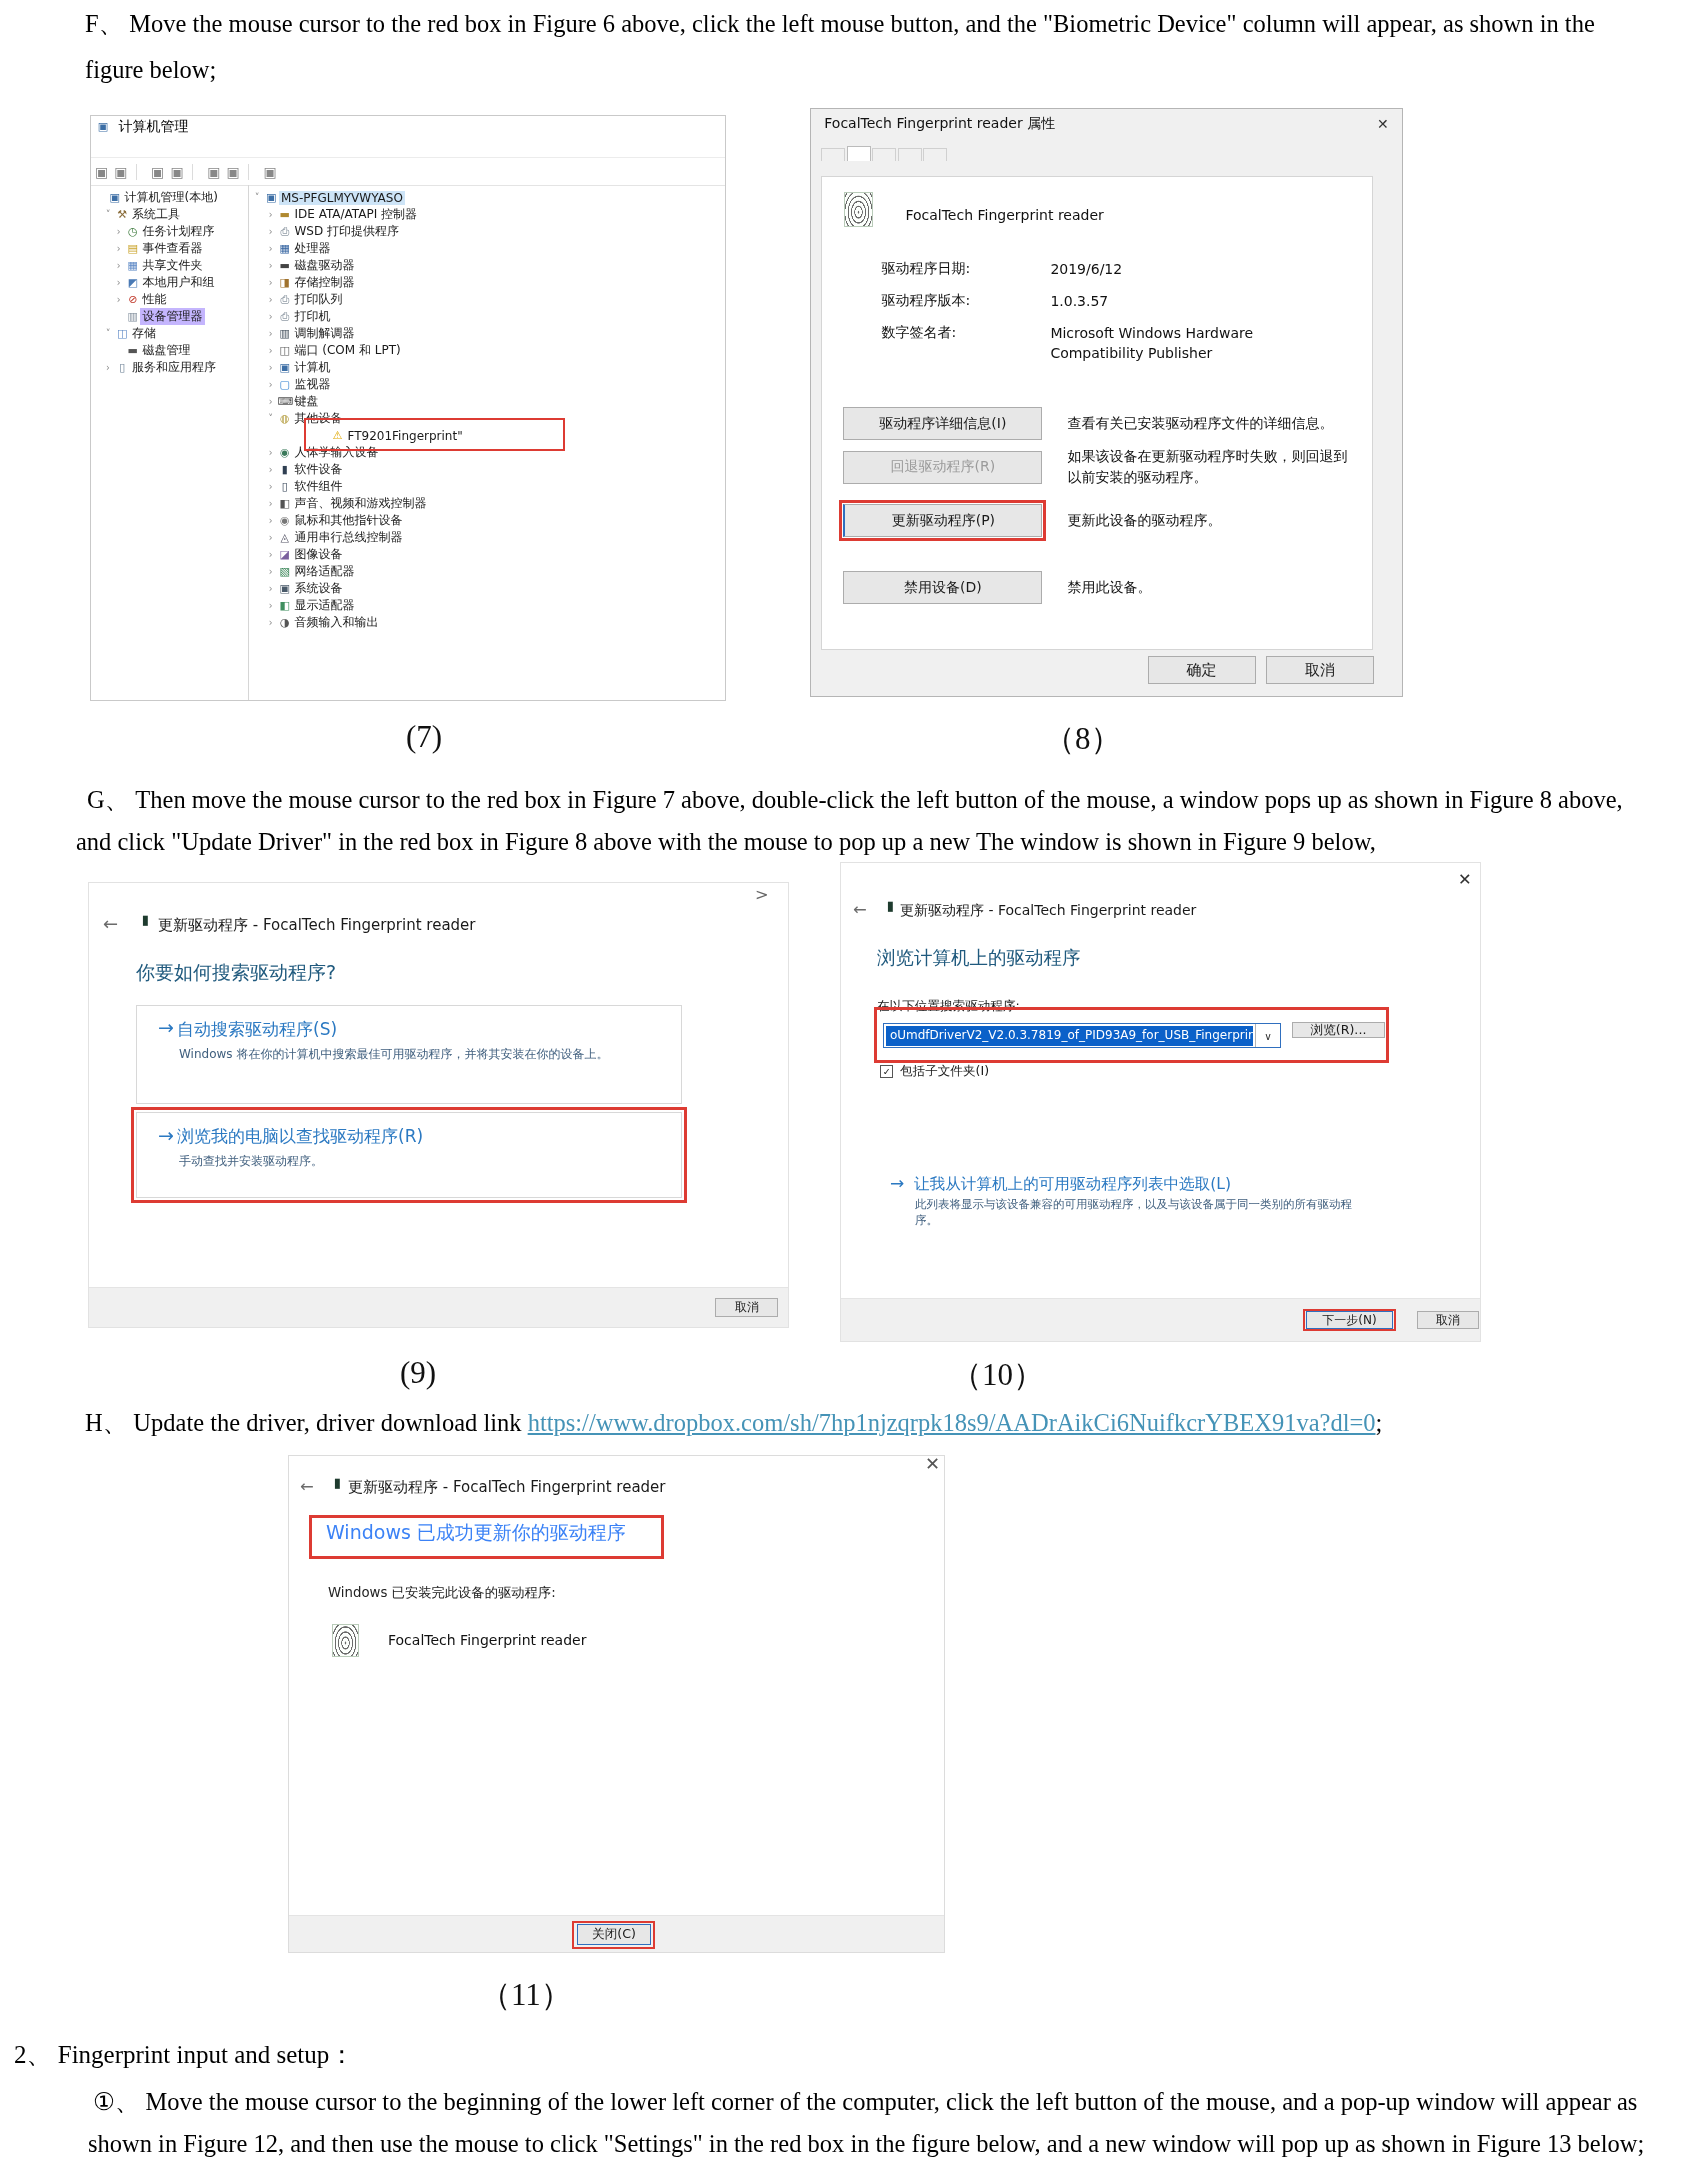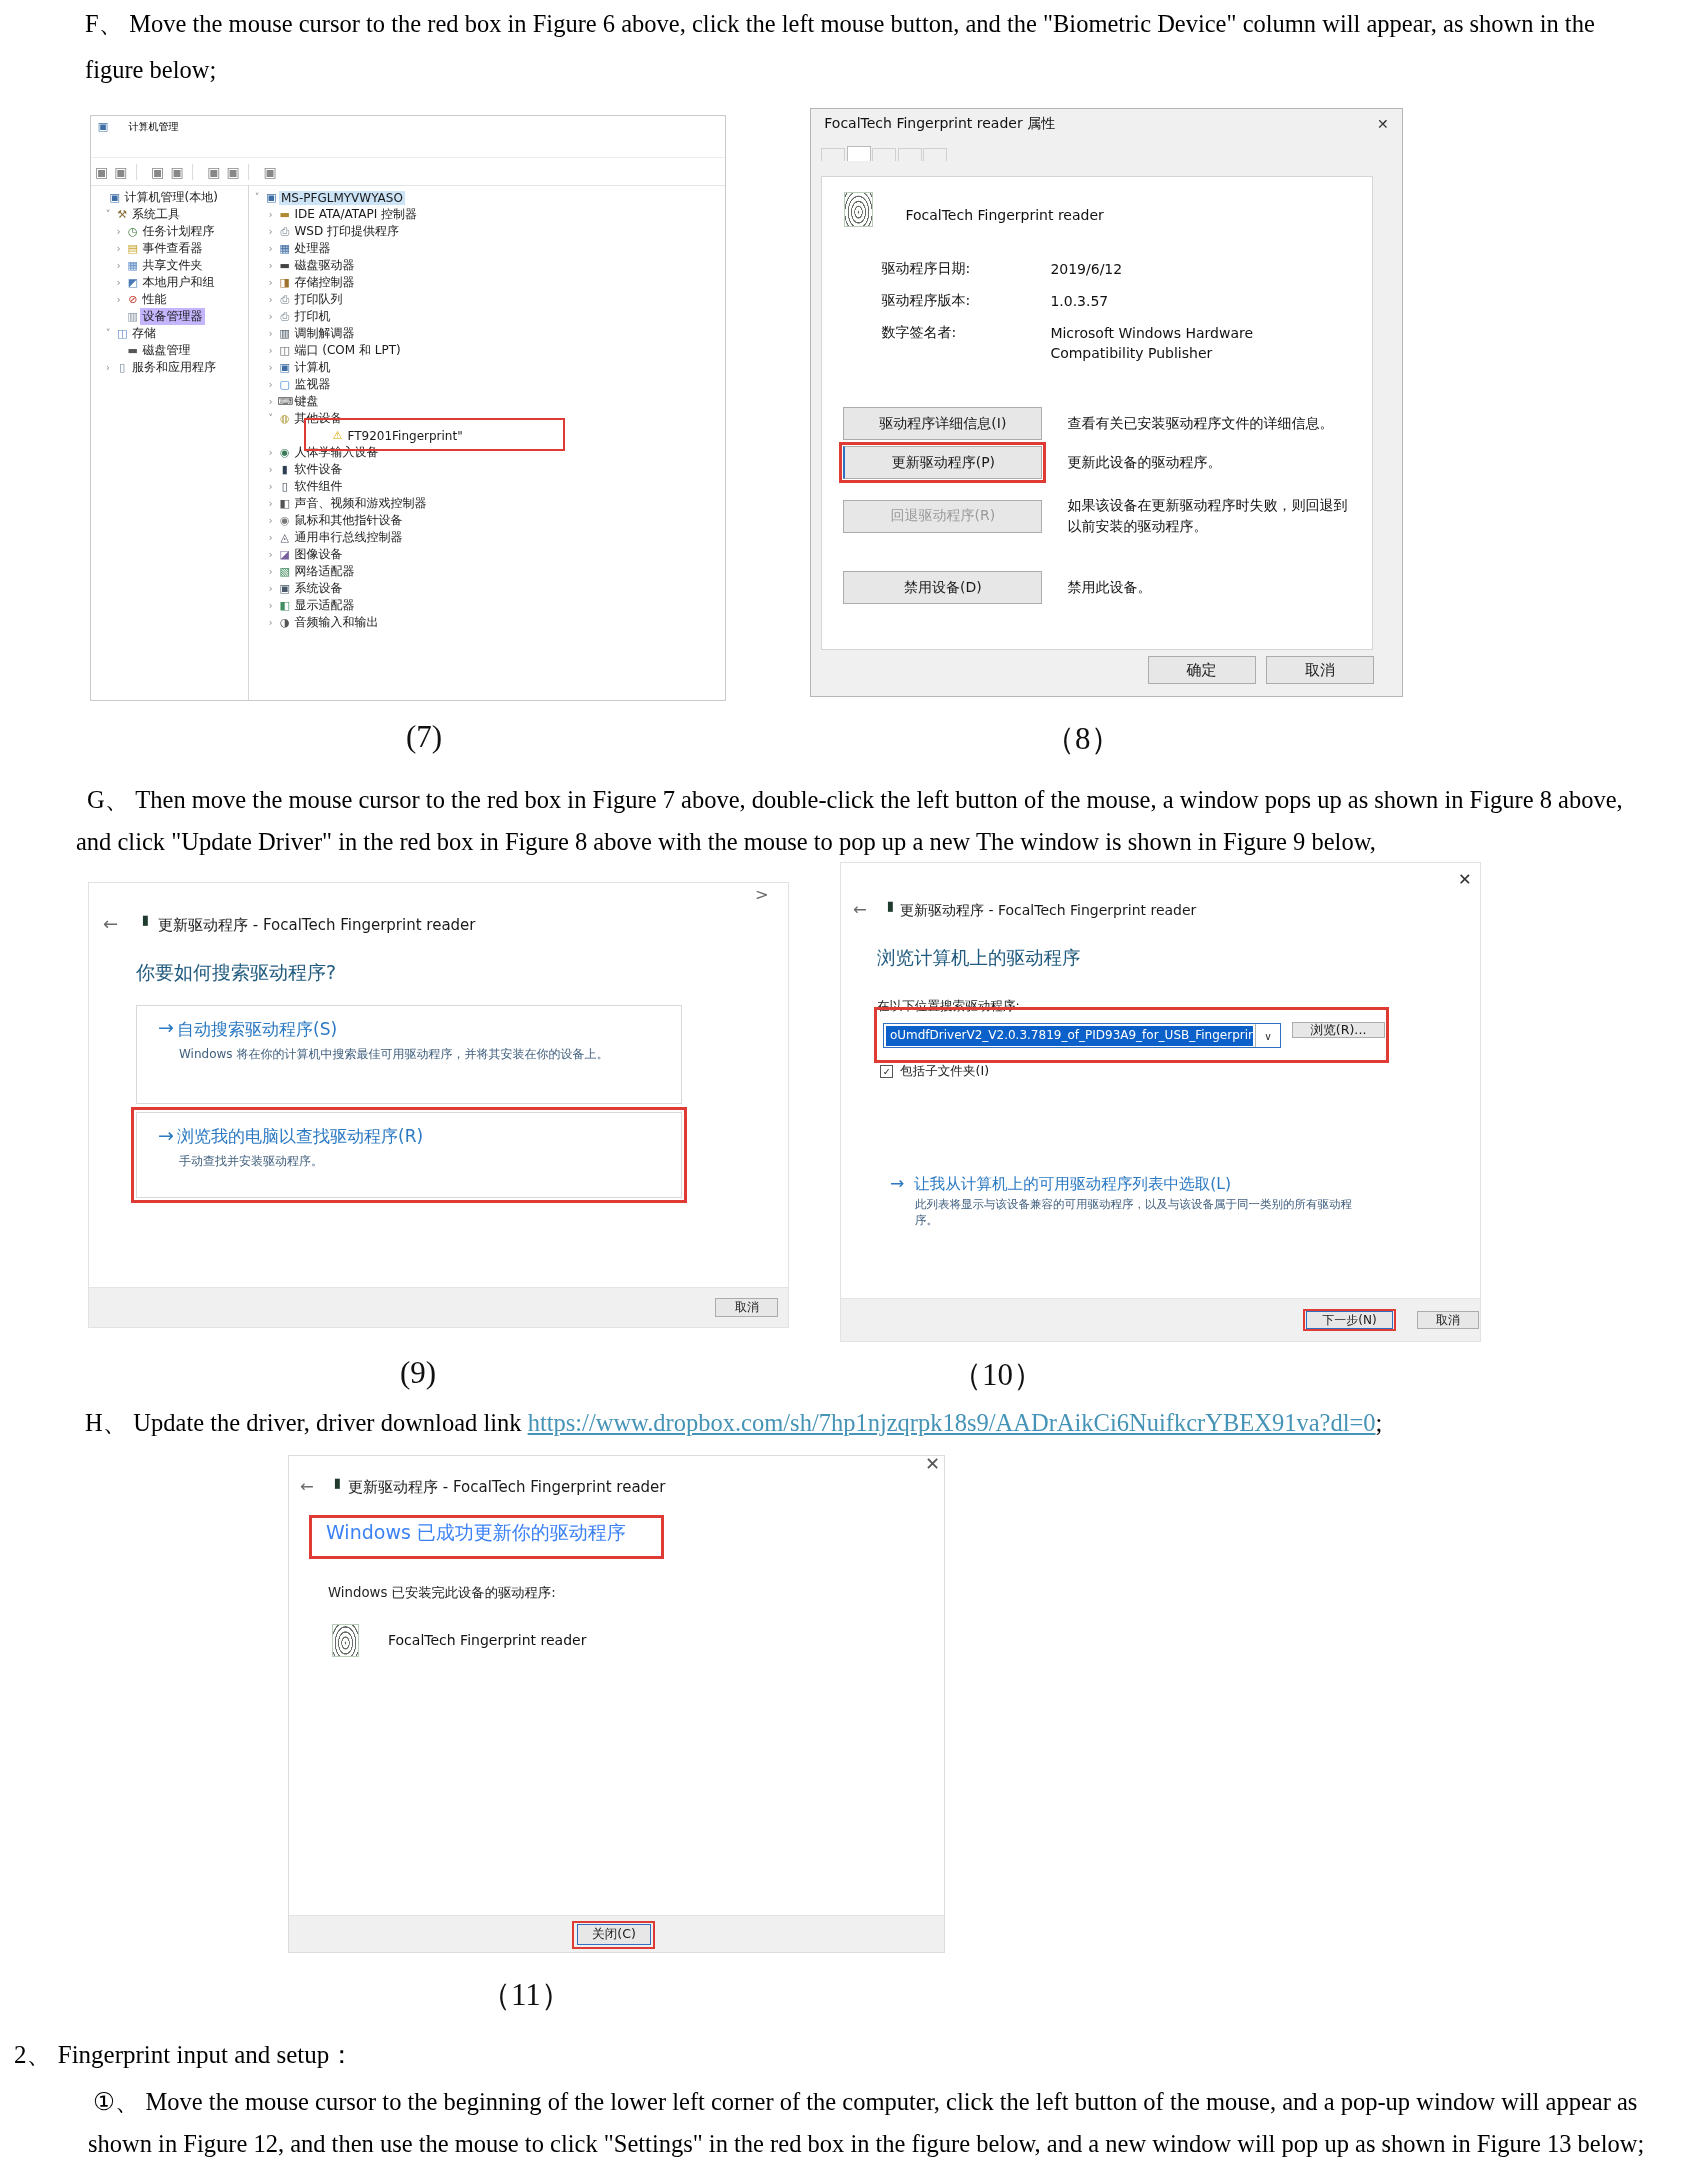--- a/index.html
+++ b/index.html
@@ -56,21 +56,21 @@
   .i-system-devices::before{content:"▣";color:#4a5a6a}
   .i-display-adapters::before{content:"◧";color:#3f8f5f}
   .i-audio-io::before{content:"◑";color:#555}
   .i-driver::before{content:"▮";color:#1e3b2e;font-size:13.3px}
   .i-fingerprint{border:0.7px solid #b9cbb9;background:#fcfffc;
      background-image:repeating-radial-gradient(ellipse 60% 75% at 50% 58%,#6a6a6a 0 0.7px,#fcfffc 1.1px 3.3px)}
   .i-fingerprint::before{content:""}
 
   
   #fig7{left:90px;top:115px;width:636px;height:586px;border:0.7px solid #c9c9c9;box-sizing:border-box}
-  .f7-titlebar{height:22px;display:flex;align-items:center;gap:18px;padding-left:4.4px;font-size:10px}
+  .f7-titlebar{height:22px;display:flex;align-items:center;gap:8px;padding-left:4.4px;font-size:14px}
   .f7-menubar{height:19px;display:flex;align-items:center;gap:22px;padding-left:3.7px;
               font-size:12px;border-bottom:0.7px solid #ececec;color:#222}
   .menu-item{cursor:default}
   .f7-toolbar{height:27.4px;display:flex;align-items:center;gap:4.4px;padding-left:3px;
               border-bottom:0.7px solid #e4e4e4}
   .f7-toolbar .ticon{width:18px;height:16.3px;line-height:16.3px;font-size:14px}
   .f7-toolbar .ticon:nth-of-type(2),.f7-toolbar .ticon:nth-of-type(4),
   .f7-toolbar .ticon:nth-of-type(6){margin-right:9px;border-right:0.7px solid #dcdcdc;padding-right:7.4px}
   .f7-body{position:absolute;top:69px;bottom:0;left:0;right:0;display:flex}
   .f7-left{width:157px;border-right:0.7px solid #d6d6d6;padding-top:4.4px;overflow:hidden}
@@ -439,27 +439,27 @@
           <span class="ilabel">数字签名者:</span>
           <span class="ivalue">Microsoft Windows Hardware Compatibility Publisher</span>
         </div>
       </div>
     <div class="f8-btns">
 
     <div class="brow">
           <button class="f8-btn gbtn">驱动程序详细信息(I)</button>
           <span class="bdesc">查看有关已安装驱动程序文件的详细信息。</span>
         </div>
+        <div class="brow disabled">
+          <button class="f8-btn gbtn">回退驱动程序(R)</button>
+          <span class="bdesc">如果该设备在更新驱动程序时失败，则回退到以前安装的驱动程序。</span>
+        </div>
         <div class="brow highlight">
           <button class="f8-btn gbtn">更新驱动程序(P)</button>
           <span class="bdesc">更新此设备的驱动程序。</span>
-        </div>
-        <div class="brow disabled">
-          <button class="f8-btn gbtn">回退驱动程序(R)</button>
-          <span class="bdesc">如果该设备在更新驱动程序时失败，则回退到以前安装的驱动程序。</span>
         </div>
         <div class="brow">
           <button class="f8-btn gbtn">禁用设备(D)</button>
           <span class="bdesc">禁用此设备。</span>
         </div>
       </div>
   </div>
   <div class="f8-footer">
     <button class="gbtn">确定</button>
     <button class="gbtn">取消</button>

